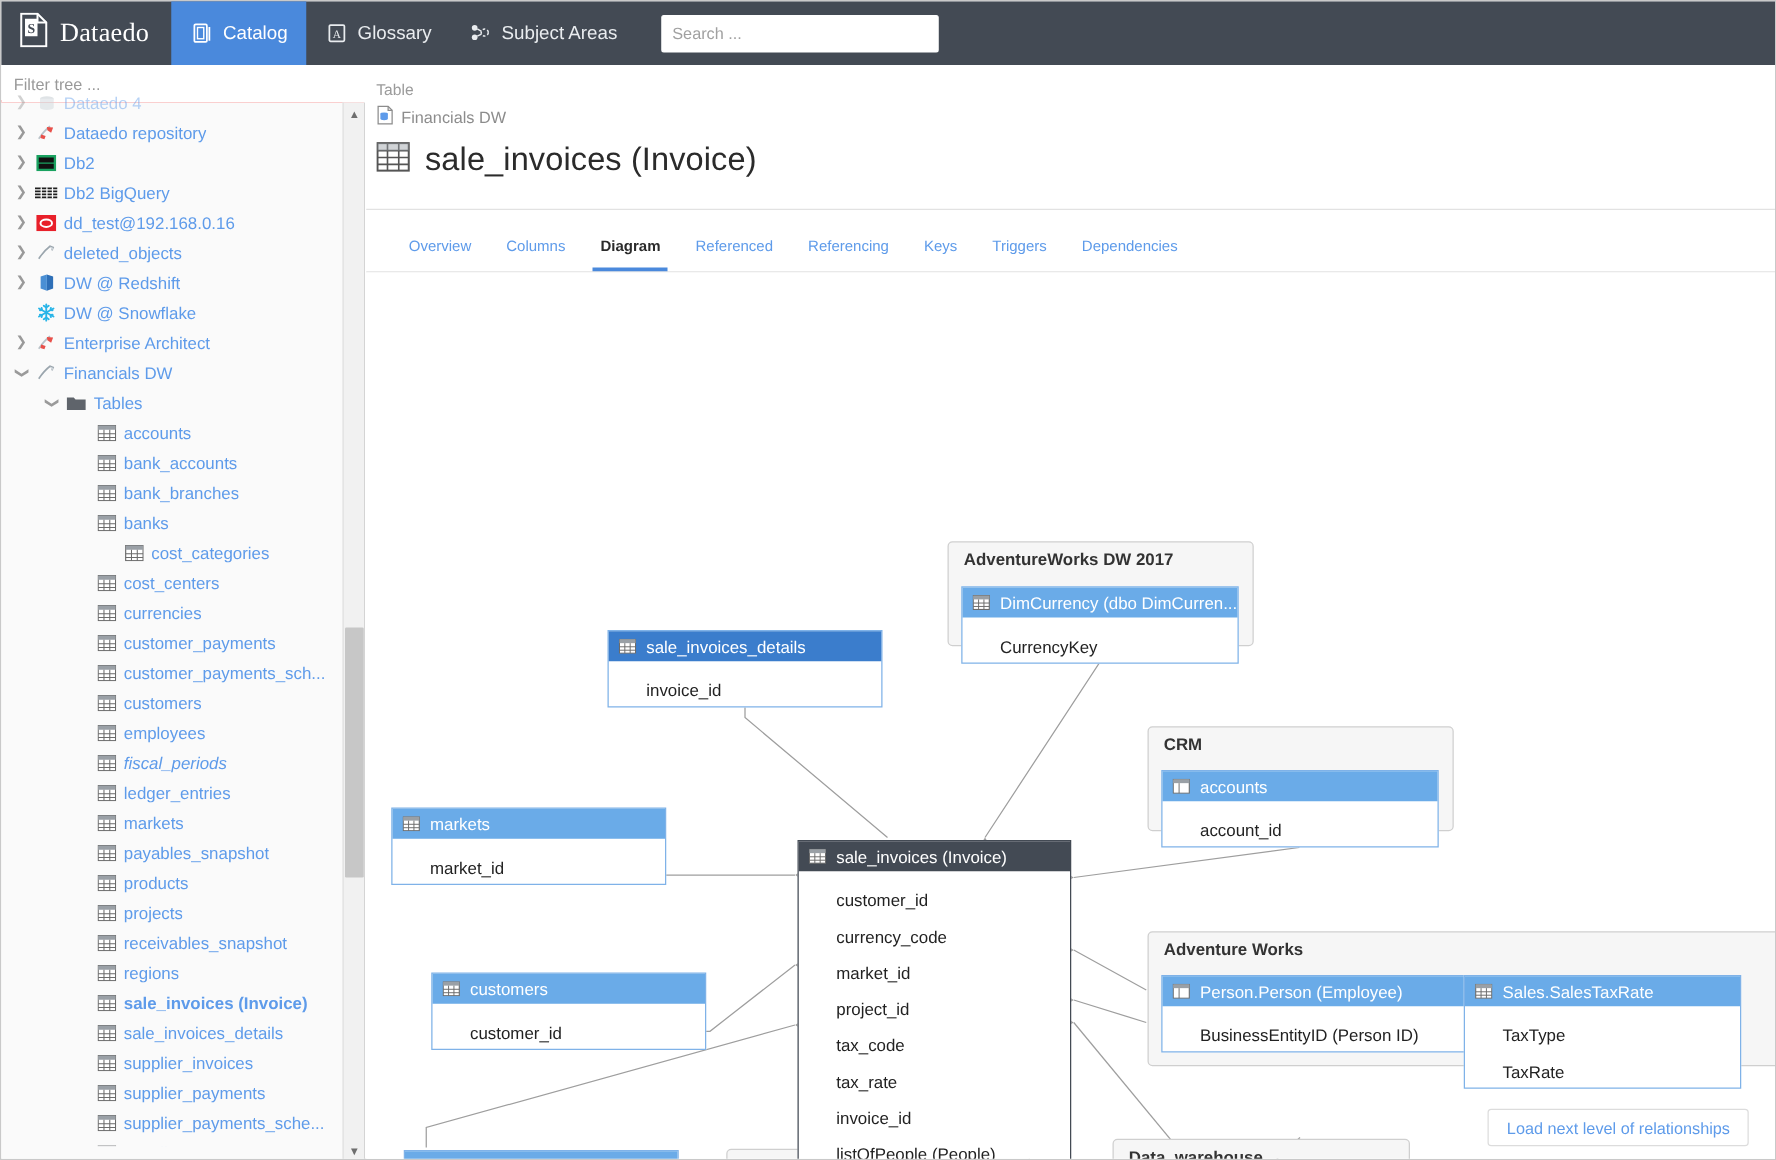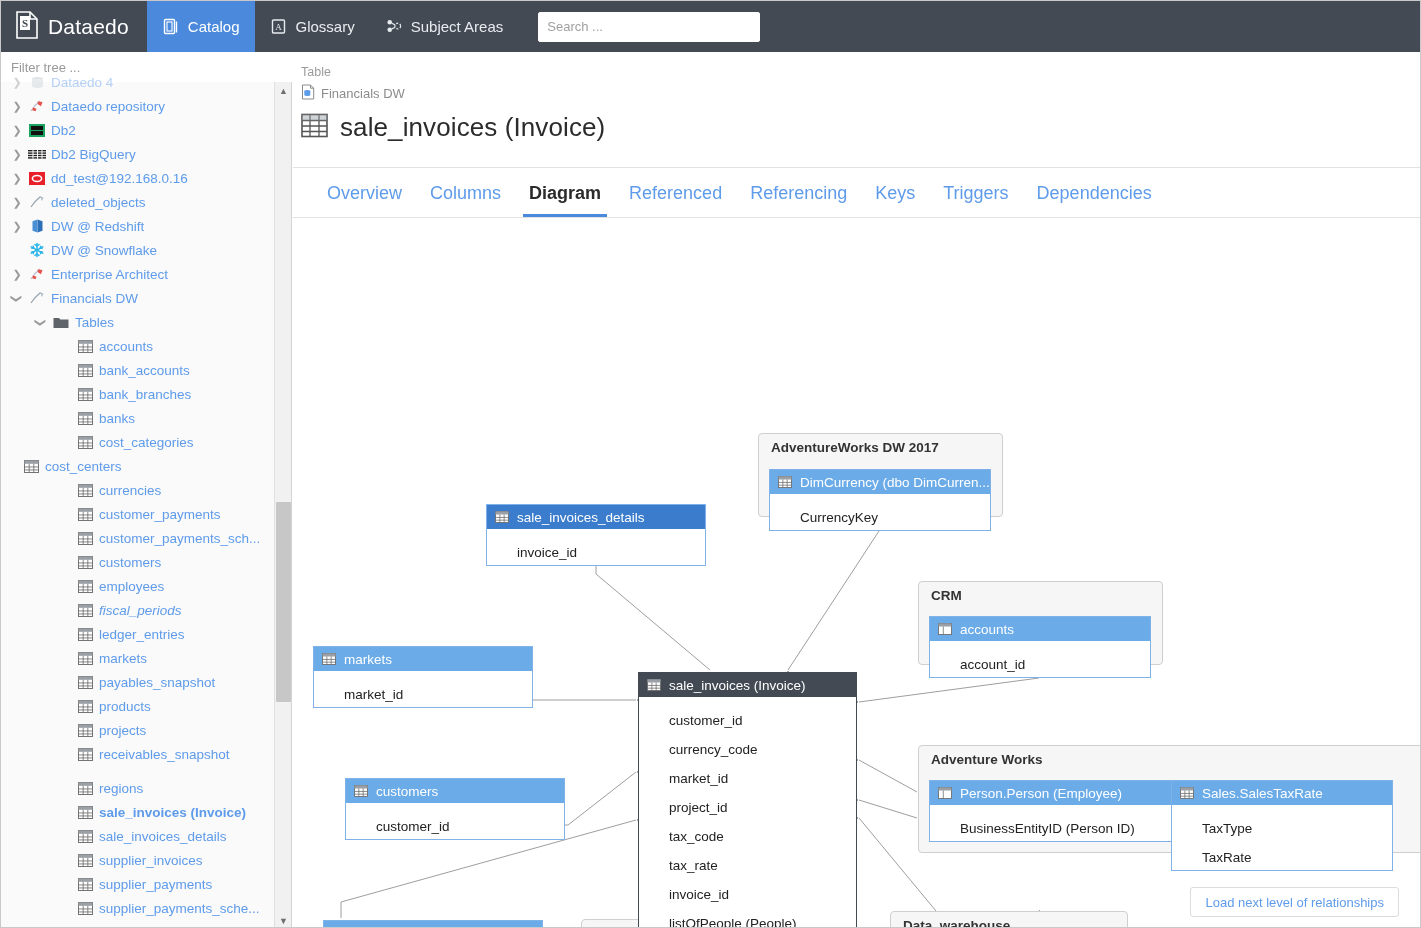--- a/index.html
+++ b/index.html
@@ -12,21 +12,21 @@
     -webkit-font-smoothing: antialiased;
   }
   #app { position: relative; width: 1421px; height: 928px; border: 1px solid #c9c9c9; overflow: hidden; }
 
   
   .topbar {
     position: absolute; left: 0; top: 0; width: 1421px; height: 51px;
     background: #434a54; display: flex; align-items: center;
   }
   .brand { display: flex; align-items: center; height: 51px; padding: 0 18px 0 14px; }
-  .brand-text { color: #fff; font-size: 21px; letter-spacing: .2px; margin-left: 9px; font-family: Liberation Sans, sans-serif; }
+  .brand-text { color: #fff; font-size: 21px; letter-spacing: .2px; margin-left: 9px; font-family: Liberation Serif, serif; }
   .navitem {
     display: flex; align-items: center; height: 51px; padding: 0 15px;
     color: #e9ecef; font-size: 15px; cursor: pointer; gap: 8px; white-space: nowrap;
   }
   .navitem.active { background: #4a89dc; color: #fff; }
   .navicon { display: inline-flex; align-items: center; justify-content: center; width: 18px; height: 18px; }
   .searchbox {
     margin-left: 20px; width: 222px; height: 30px; background: #fff; border: 1px solid #fff;
     border-radius: 2px; font-size: 13px; color: #333; padding: 0 8px;
     font-family: "Liberation Sans", sans-serif; outline: none;
@@ -68,21 +68,21 @@
 
   
   .main { position: absolute; left: 292px; top: 51px; width: 1128px; height: 877px; background: #fff; }
   .page-head { padding: 13px 0 0 8px; height: 116px; border-bottom: 1px solid #e2e2e2; position: relative; }
   .kindlabel { font-size: 12.5px; color: #9b9b9b; }
   .breadcrumb { display: flex; align-items: center; gap: 6px; margin-top: 5px; font-size: 13px; color: #8c8c8c; cursor: pointer; }
   .title-row { display: flex; align-items: center; gap: 12px; margin-top: 9px; }
   .title-text { font-size: 26px; color: #2b2b2b; font-weight: normal; letter-spacing: .1px; }
 
   .tabs { display: flex; align-items: flex-end; height: 50px; padding-left: 20px; border-bottom: 1px solid #e2e2e2; gap: 0; }
-  .tab { font-size: 18px; color: #5e9bea; padding: 0 14px 13px 14px; cursor: pointer; position: relative; }
+  .tab { font-size: 12px; color: #5e9bea; padding: 0 14px 13px 14px; cursor: pointer; position: relative; }
   .tab.active { color: #2b2b2b; font-weight: bold; }
   .tab.active::after { content: ""; position: absolute; left: 8px; right: 8px; bottom: 0; height: 3px; background: #4a89dc; }
 
   
   .canvas { position: relative; width: 1128px; height: 711px; background: #fff; overflow: hidden; }
   .svg-links { position: absolute; left: 0; top: 0; width: 1128px; height: 711px; }
 
   .group-box {
     position: absolute; background: #f6f6f6; border: 1px solid #cfcfcf; border-radius: 4px;
   }
@@ -349,32 +349,32 @@
           <span class="tw"></span>
           <span class="ticon" style="display: inline-flex; align-items: center; justify-content: center;">
             <svg width="15" height="13" viewBox="0 0 16 14">
               <rect x="0.5" y="0.5" width="15" height="13" fill="#fff" stroke="#6b6b6b"></rect>
               <rect x="0.5" y="0.5" width="15" height="3.6" fill="#9aa0a6"></rect>
               <path d="M0.5 7.5 h15 M0.5 10.7 h15 M5.5 4.1 v9.4 M10.5 4.1 v9.4" stroke="#6b6b6b" stroke-width="0.9"></path>
             </svg>
           </span>
           <span class="tlabel">banks</span>
         </div>
-        <div class="tree-row" style="padding-left: 54px;">
+        <div class="tree-row" style="padding-left: 76px;">
           <span class="tw"></span>
           <span class="ticon" style="display: inline-flex; align-items: center; justify-content: center;">
             <svg width="15" height="13" viewBox="0 0 16 14">
               <rect x="0.5" y="0.5" width="15" height="13" fill="#fff" stroke="#6b6b6b"></rect>
               <rect x="0.5" y="0.5" width="15" height="3.6" fill="#9aa0a6"></rect>
               <path d="M0.5 7.5 h15 M0.5 10.7 h15 M5.5 4.1 v9.4 M10.5 4.1 v9.4" stroke="#6b6b6b" stroke-width="0.9"></path>
             </svg>
           </span>
           <span class="tlabel">cost_categories</span>
         </div>
-        <div class="tree-row" style="">
+        <div class="tree-row" style="padding-left: 54px;">
           <span class="tw"></span>
           <span class="ticon" style="display: inline-flex; align-items: center; justify-content: center;">
             <svg width="15" height="13" viewBox="0 0 16 14">
               <rect x="0.5" y="0.5" width="15" height="13" fill="#fff" stroke="#6b6b6b"></rect>
               <rect x="0.5" y="0.5" width="15" height="3.6" fill="#9aa0a6"></rect>
               <path d="M0.5 7.5 h15 M0.5 10.7 h15 M5.5 4.1 v9.4 M10.5 4.1 v9.4" stroke="#6b6b6b" stroke-width="0.9"></path>
             </svg>
           </span>
           <span class="tlabel">cost_centers</span>
         </div>
@@ -503,21 +503,21 @@
           <span class="tw"></span>
           <span class="ticon" style="display: inline-flex; align-items: center; justify-content: center;">
             <svg width="15" height="13" viewBox="0 0 16 14">
               <rect x="0.5" y="0.5" width="15" height="13" fill="#fff" stroke="#6b6b6b"></rect>
               <rect x="0.5" y="0.5" width="15" height="3.6" fill="#9aa0a6"></rect>
               <path d="M0.5 7.5 h15 M0.5 10.7 h15 M5.5 4.1 v9.4 M10.5 4.1 v9.4" stroke="#6b6b6b" stroke-width="0.9"></path>
             </svg>
           </span>
           <span class="tlabel">receivables_snapshot</span>
         </div>
-        <div class="tree-row" style="padding-left: 54px; margin-top: 10px;">
+        <div class="tree-row" style="padding-left: 54px;">
           <span class="tw"></span>
           <span class="ticon" style="display: inline-flex; align-items: center; justify-content: center;">
             <svg width="15" height="13" viewBox="0 0 16 14">
               <rect x="0.5" y="0.5" width="15" height="13" fill="#fff" stroke="#6b6b6b"></rect>
               <rect x="0.5" y="0.5" width="15" height="3.6" fill="#9aa0a6"></rect>
               <path d="M0.5 7.5 h15 M0.5 10.7 h15 M5.5 4.1 v9.4 M10.5 4.1 v9.4" stroke="#6b6b6b" stroke-width="0.9"></path>
             </svg>
           </span>
           <span class="tlabel">regions</span>
         </div>

